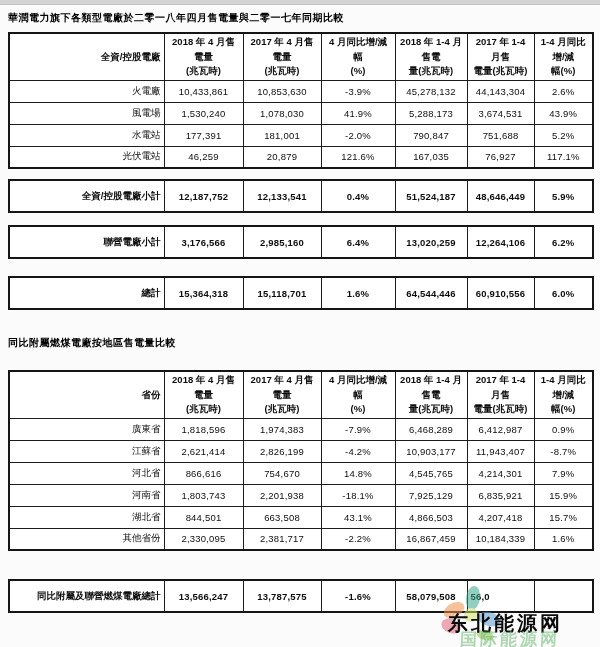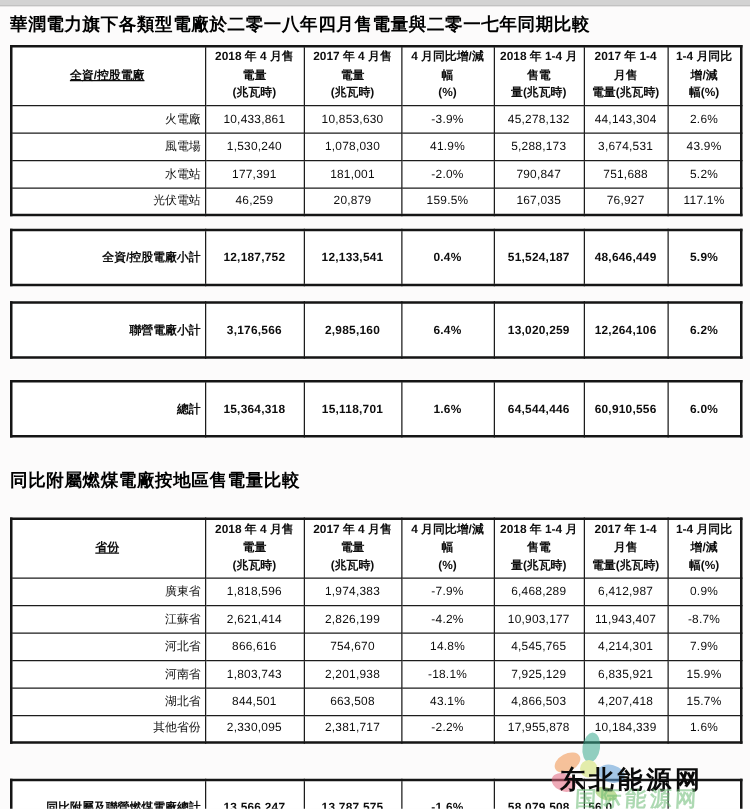--- a/index.html
+++ b/index.html
@@ -6,43 +6,43 @@
   html,body { width:600px; height:647px; overflow:hidden; }
   body {
     font-family: "Liberation Sans", sans-serif;
     background:#fcfbfb;
     color:#0d0d0d;
     position:relative;
   }
   .topbar { height:5px; background:#d3d3d3; border-bottom:1px solid #c2c2c2; }
   .page { padding:4px 8px 0 8px; }
   .doc-title {
-    font-size:14px; font-weight:bold; letter-spacing:0.5px;
+    font-size:10px; font-weight:bold; letter-spacing:0.5px;
     margin-top:2px; margin-bottom:7px; color:#000;
   }
   .doc-title2 { margin-top:26px; margin-bottom:20px; }
   table.blk {
     width:584px; table-layout:fixed; border-collapse:collapse;
     background:#fff; border:2px solid #151515;
   }
   table.blk td, table.blk th {
     border:1px solid #1c1c1c;
     font-size:9.5px;
     padding:0 3px;
     overflow:hidden;
   }
   th.h {
     font-weight:bold; text-align:center; height:47px;
     white-space:pre-line; line-height:1.5; font-size:9.5px;
   }
-  th.h.lbl { text-align:center; padding-left:1px; white-space:normal;text-decoration:underline; }
+  th.h.lbl { text-align:right; padding-left:1px; white-space:normal; }
   td.lbl { text-align:right; padding-left:5px; height:22px; font-weight:normal; }
   td.n   { text-align:center; height:22px; font-weight:normal; letter-spacing:0.2px; }
   table.sub td { font-weight:bold; }
-  table.sub td.lbl { height:44px; }
+  table.sub td.lbl { height:32px; }
   table.sub td.n { height:32px; }
   .gap10 { height:10px; } .gap12 { height:12px; } .gap17 { height:17px; } .gap18 { height:18px; }
   td.frag { text-align:left; padding-left:6px; }
   
   .watermark { position:absolute; left:418px; top:578px; width:160px; height:69px; z-index:6; pointer-events:none; }
   .wm-flower { position:absolute; left:5px; top:5px; }
   .wm-black {
     position:absolute; left:30px; top:32px; width:130px;
     font-size:20px; font-weight:bold; color:#0a0a0a; letter-spacing:3px;
     white-space:nowrap;
@@ -113,21 +113,21 @@
       <td class="n">181,001</td>
       <td class="n">-2.0%</td>
       <td class="n">790,847</td>
       <td class="n">751,688</td>
       <td class="n">5.2%</td>
     </tr>
     <tr>
       <td class="lbl">光伏電站</td>
       <td class="n">46,259</td>
       <td class="n">20,879</td>
-      <td class="n">159.5%</td>
+      <td class="n">121.6%</td>
       <td class="n">167,035</td>
       <td class="n">76,927</td>
       <td class="n">117.1%</td>
     </tr>
   </tbody>
     </table>
 
   <div class="gap10"></div>
 
   <table class="blk sub">
@@ -274,21 +274,21 @@
       <td class="n">43.1%</td>
       <td class="n">4,866,503</td>
       <td class="n">4,207,418</td>
       <td class="n">15.7%</td>
     </tr>
     <tr>
       <td class="lbl">其他省份</td>
       <td class="n">2,330,095</td>
       <td class="n">2,381,717</td>
       <td class="n">-2.2%</td>
-      <td class="n">17,955,878</td>
+      <td class="n">16,867,459</td>
       <td class="n">10,184,339</td>
       <td class="n">1.6%</td>
     </tr>
   </tbody>
     </table>
 
   <div class="gap10"></div>
 
 
   <div class="gap18"></div>

